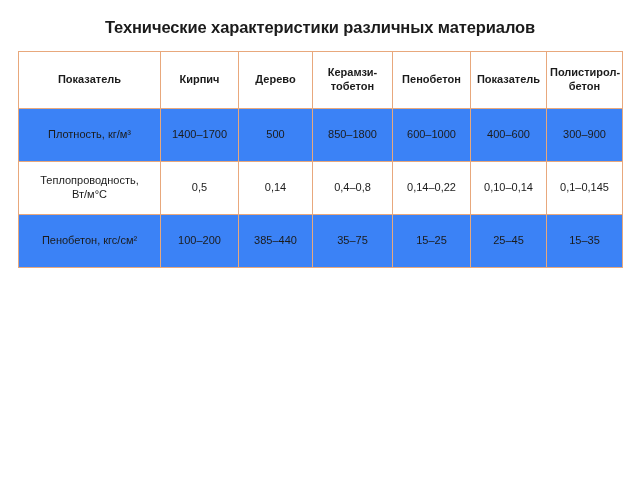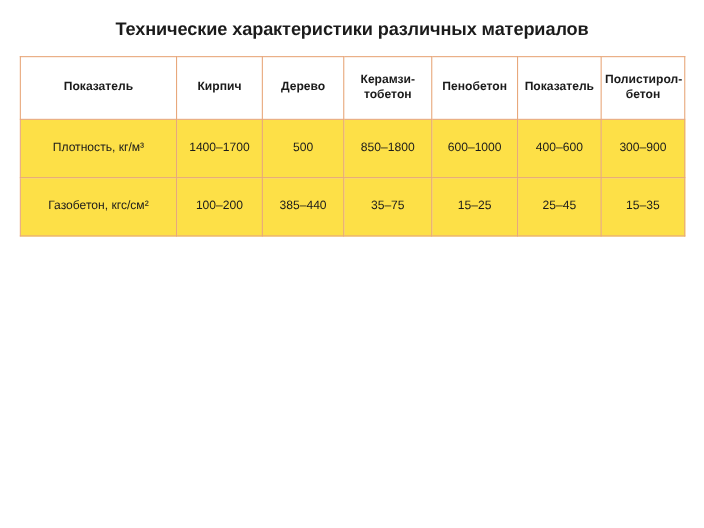--- a/index.html
+++ b/index.html
@@ -48,21 +48,21 @@
   }
   table.spec thead th {
     font-weight: bold;
     height: 48px;
     background: #ffffff;
   }
   table.spec tbody td {
     height: 44px;
   }
   tr.row-shaded td {
-    background: #fde047;
+    background: #3b82f6;
   }
   tr.row-plain td {
     background: #ffffff;
   }
   td.label-cell, th.label-cell {
     text-align: center;
   }
   .col-0 { width: 142px; }
   .col-1 { width: 78px; }
   .col-2 { width: 74px; }
@@ -103,22 +103,31 @@
       <tbody>
         <tr class="row-shaded">
           <td class="label-cell">Плотность, кг/м³</td>
           <td>1400–1700</td>
           <td>500</td>
           <td>850–1800</td>
           <td>600–1000</td>
           <td>400–600</td>
           <td>300–900</td>
         </tr>
+        <tr class="row-plain">
+          <td class="label-cell">Теплопроводность,<br>Вт/м°С</td>
+          <td>0,5</td>
+          <td>0,14</td>
+          <td>0,4–0,8</td>
+          <td>0,14–0,22</td>
+          <td>0,10–0,14</td>
+          <td>0,1–0,145</td>
+        </tr>
         <tr class="row-shaded">
-          <td class="label-cell">Газобетон, кгс/см²</td>
+          <td class="label-cell">Пенобетон, кгс/см²</td>
           <td>100–200</td>
           <td>385–440</td>
           <td>35–75</td>
           <td>15–25</td>
           <td>25–45</td>
           <td>15–35</td>
         </tr>
       </tbody>
     </table>
   </div>

